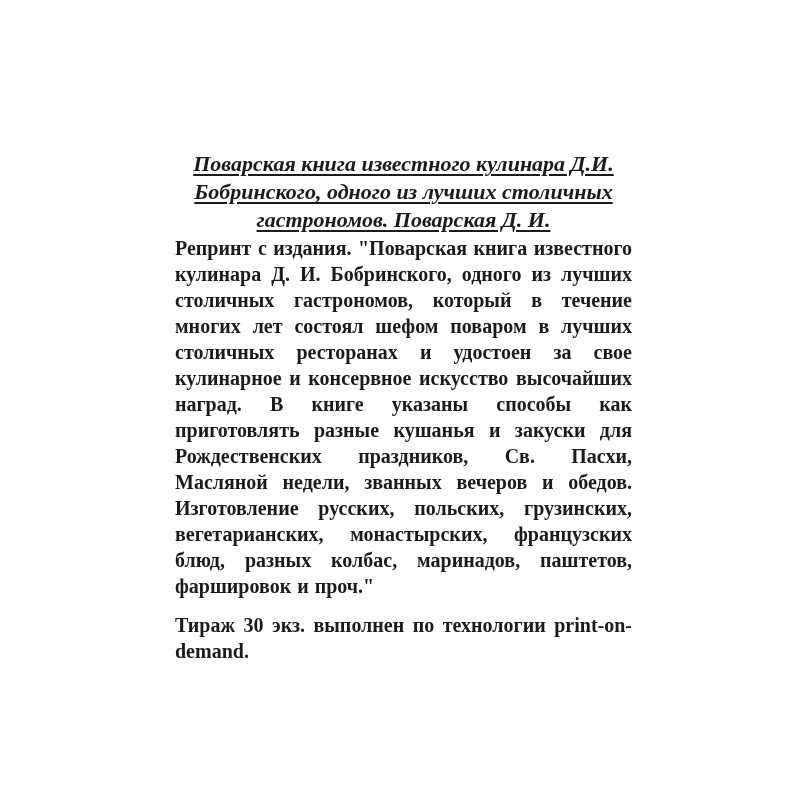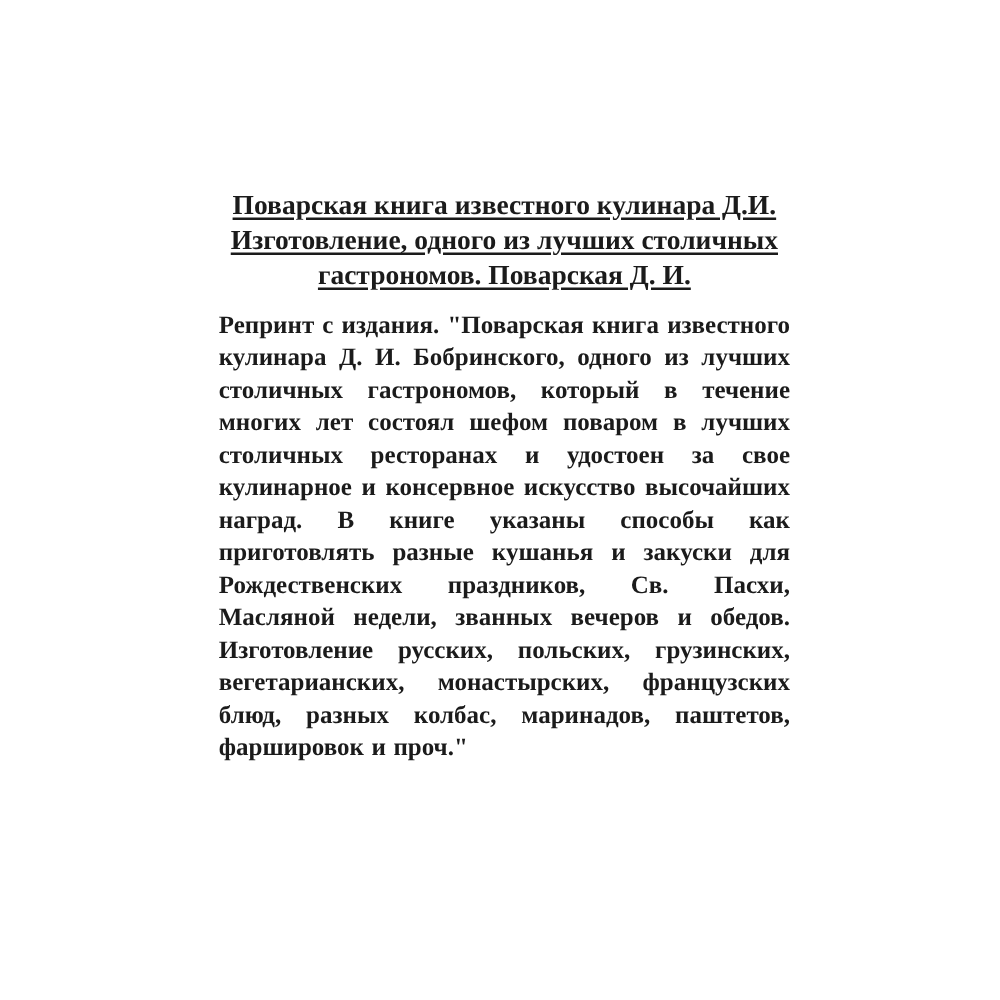--- a/index.html
+++ b/index.html
@@ -28,22 +28,23 @@
     position: absolute;
     left: 175px;
     top: 150px;
     width: 457px;
   }
   .title {
     font-size: 22px;
     font-weight: bold;
     line-height: 28px;
     text-align: center;
-    margin: 0 0 13px 0;
+    margin: 0 0 1px 0;
     color: var(--text-color);
+    font-style: italic;
   }
   .title .title-line {
     text-decoration: underline;
     text-underline-offset: 3px;
     text-decoration-thickness: 2px;
   }
   .body-paragraph {
     font-size: 20px;
     font-weight: bold;
     line-height: 26px;
@@ -53,18 +54,19 @@
     word-spacing: 1px;
   }
 </style>
 </head>
 <body>
 
 <div class="page">
   <div class="content">
     <h1 class="title">
       <span class="title-line">Поварская книга известного кулинара Д.И.</span><br>
-      <span class="title-line">Изготовление, одного из лучших столичных</span><br>
+      <span class="title-line">Бобринского, одного из лучших столичных</span><br>
       <span class="title-line">гастрономов. Поварская Д. И.</span>
     </h1>
     <p class="body-paragraph">Репринт с издания. "Поварская книга известного кулинара Д. И. Бобринского, одного из лучших столичных гастрономов, который в течение многих лет состоял шефом поваром в лучших столичных ресторанах и удостоен за свое кулинарное и консервное искусство высочайших наград. В книге указаны способы как приготовлять разные кушанья и закуски для Рождественских праздников, Св. Пасхи, Масляной недели, званных вечеров и обедов. Изготовление русских, польских, грузинских, вегетарианских, монастырских, французских блюд, разных колбас, маринадов, паштетов, фаршировок и проч."</p>
+    <p class="body-paragraph">Тираж 30 экз. выполнен по технологии print-on-demand.</p>
   </div>
 </div>
 
 </body></html>

